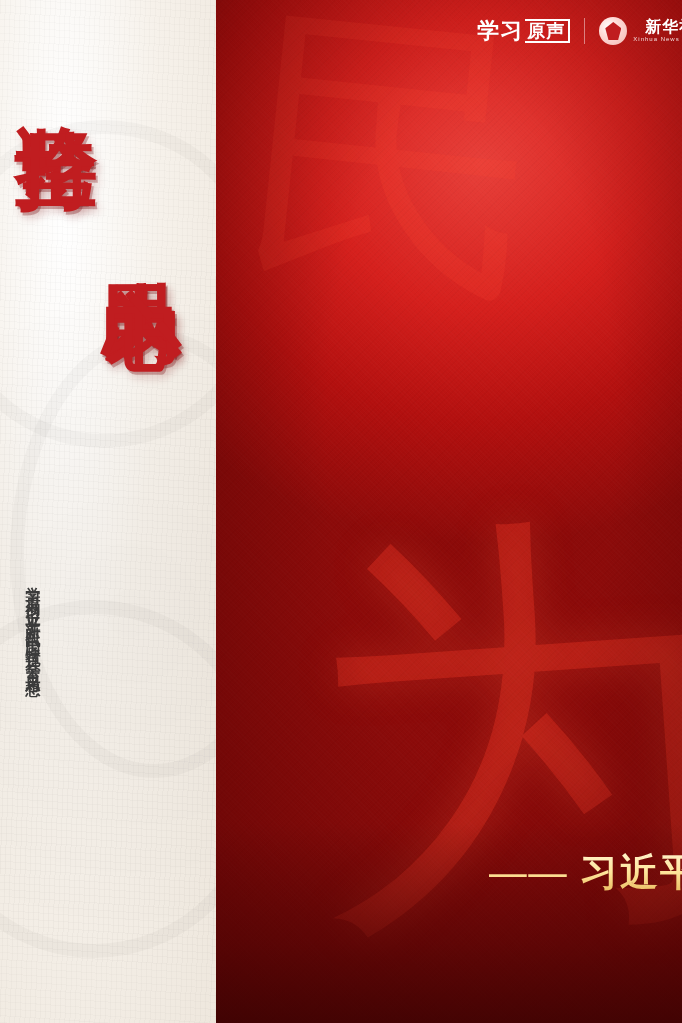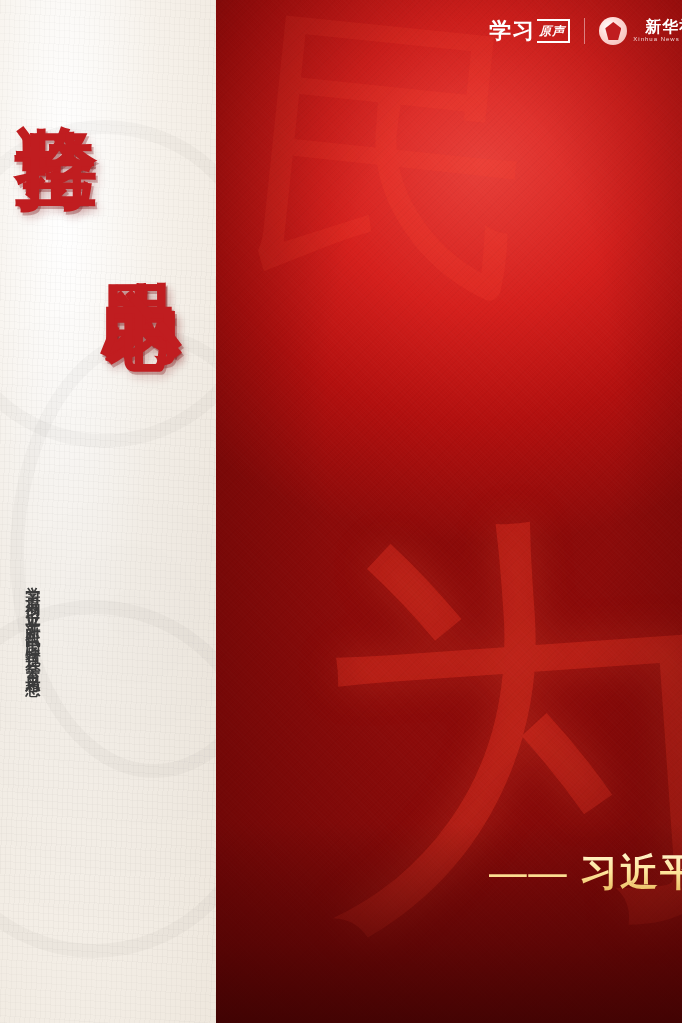--- a/index.html
+++ b/index.html
@@ -153,23 +153,22 @@
     font-family: "Liberation Serif", serif;
     color: #ffffff;
     font-size: 22px;
     font-weight: bold;
     letter-spacing: 1px;
   }
   .brand-logo1 .boxed {
     border: 2px solid #ffffff;
     border-left: none;
     padding: 0 3px 0 2px;
-    font-size: 12px;
+    font-size: 18px;
     line-height: 20px;
-    font-style: italic;
   }
   .brand-sep {
     width: 1px;
     height: 26px;
     background: rgba(255,255,255,0.45);
   }
   .brand-logo2 {
     display: flex;
     align-items: center;
     gap: 6px;

